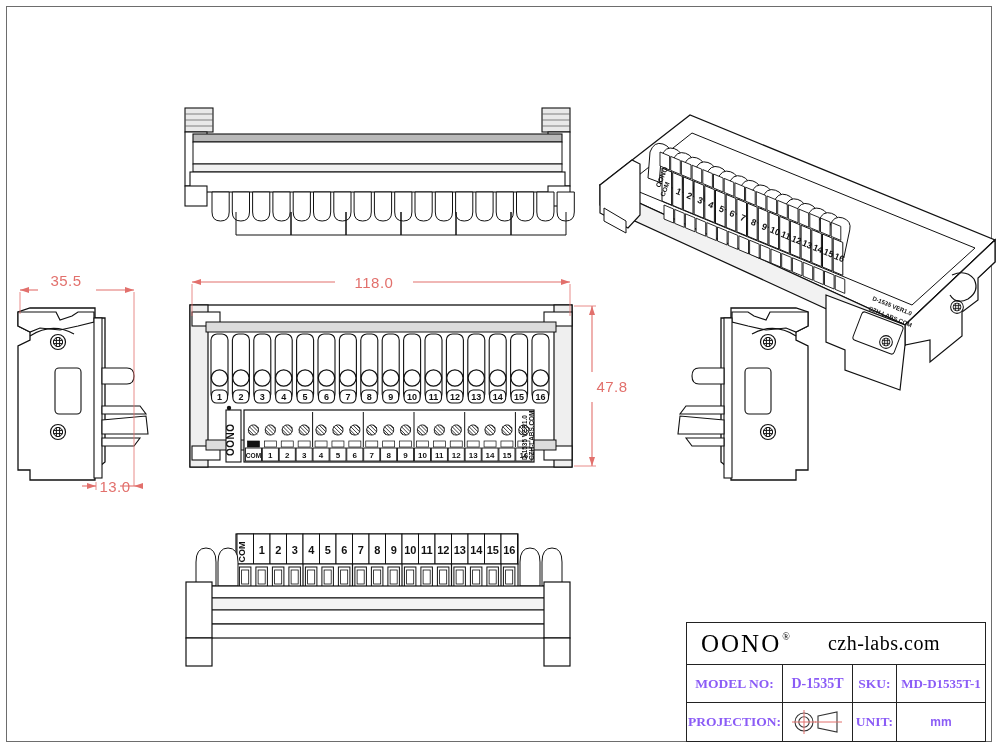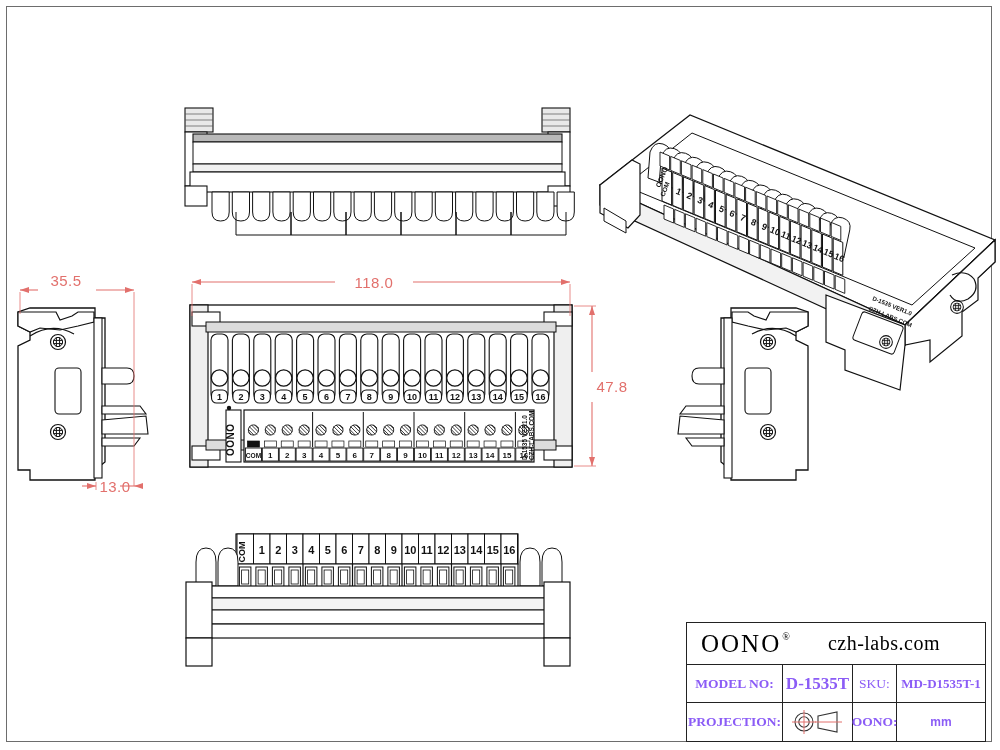--- a/index.html
+++ b/index.html
@@ -22,22 +22,22 @@
   .tb-cell{display:flex;align-items:center;justify-content:center;
            border-right:1.5px solid #222;box-sizing:border-box;height:100%;
            font-family:"Liberation Serif",serif;font-size:13.5px;color:#8b5cf6;}
   .tb-cell:last-child{border-right:none;}
   #brand-oono{font-family:"Liberation Serif",serif;font-size:25px;letter-spacing:2px;
               color:#000;padding-left:14px;display:flex;align-items:flex-start;}
   #brand-oono sup{font-size:10px;line-height:1;position:relative;top:2px;left:1px;}
   #brand-site{font-family:"Liberation Serif",serif;font-size:20px;color:#000;
               flex:1;text-align:center;padding-right:8px;letter-spacing:.5px;}
   #lbl-model{width:96px;font-weight:bold;}
-  #val-model{width:70px;font-weight:bold;font-size:17px;}
-  #lbl-sku{width:44px;font-weight:normal;}
+  #val-model{width:70px;font-weight:bold;font-size:14px;}
+  #lbl-sku{width:44px;font-weight:bold;}
   #val-sku{flex:1;font-weight:bold;font-size:13px;}
   #lbl-proj{width:96px;font-weight:bold;}
   #cell-proj{width:70px;}
   #lbl-unit{width:44px;font-weight:bold;}
   #val-unit{flex:1;font-family:"Liberation Sans",sans-serif;font-weight:bold;font-size:12px;}
 </style>
 </head>
 <body>
 
 <div id="sheet">
@@ -594,18 +594,18 @@
       <div class="tb-cell" id="cell-proj">
         <svg width="62" height="30" viewBox="0 0 62 30">
           <circle cx="17" cy="15" r="9" fill="none" stroke="#333" stroke-width="1.1"></circle>
           <circle cx="17" cy="15" r="5.2" fill="none" stroke="#333" stroke-width="1.1"></circle>
           <line x1="5" y1="15" x2="29" y2="15" stroke="#e2706c" stroke-width="1"></line>
           <line x1="17" y1="3" x2="17" y2="27" stroke="#e2706c" stroke-width="1"></line>
           <path d="M31,9 L50,5 L50,25 L31,21 Z" fill="none" stroke="#333" stroke-width="1.1"></path>
           <line x1="28" y1="15" x2="55" y2="15" stroke="#e2706c" stroke-width="1"></line>
         </svg>
       </div>
-      <div class="tb-cell" id="lbl-unit">OONO:</div>
+      <div class="tb-cell" id="lbl-unit">UNIT:</div>
       <div class="tb-cell" id="val-unit">mm</div>
     </div>
 
   </div>
 </div>
 
 </body></html>

